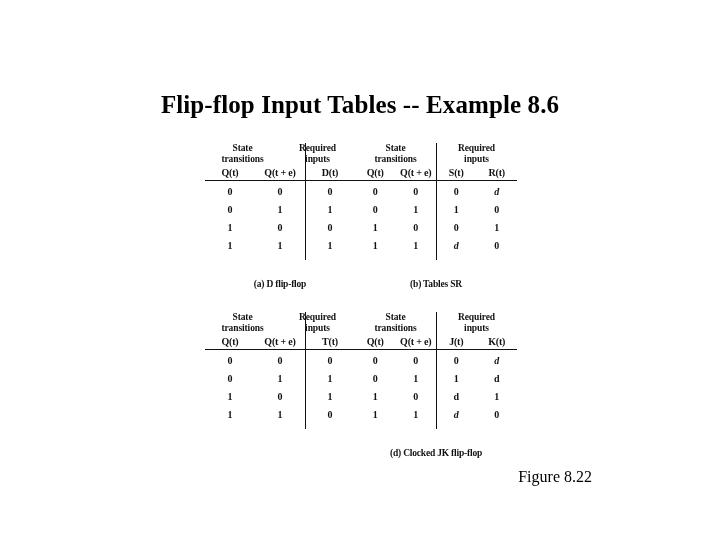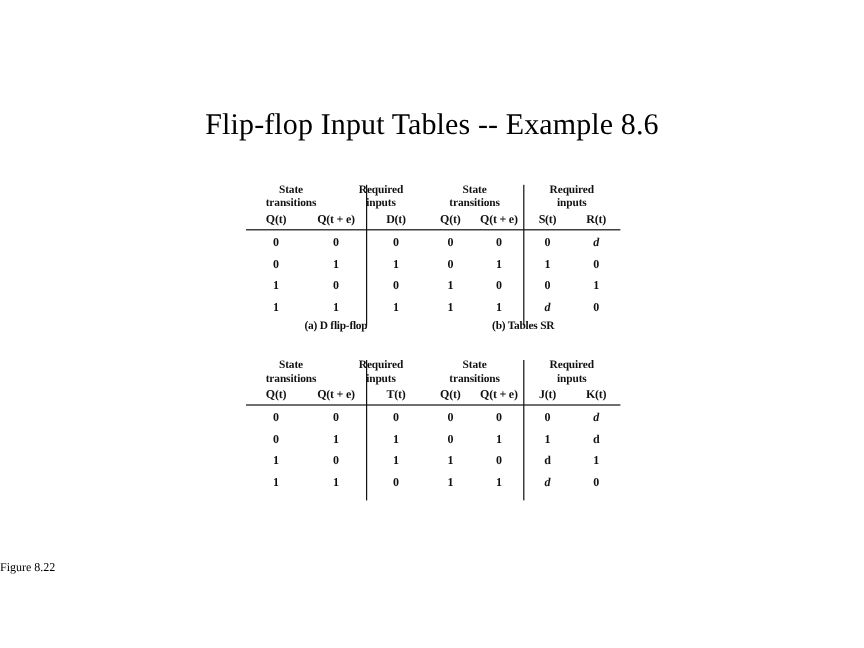--- a/index.html
+++ b/index.html
@@ -26,30 +26,30 @@
 
   
   .slide-title {
     position: absolute;
     top: 74px;
     left: 0;
     width: 720px;
     text-align: center;
     font-family: "Liberation Serif", "DejaVu Serif", serif;
     font-size: 25px;
-    font-weight: normal;
+    font-weight: bold;
     letter-spacing: 0.1px;
     color: #000000;
     white-space: nowrap;
   }
 
   
   .figure-block {
     position: absolute;
-    top: 154px;
+    top: 143px;
     left: 205px;
     width: 312px;
   }
 
   .table-grid {
     display: grid;
     grid-template-columns: 150px 162px;
     grid-template-rows: auto auto;
     row-gap: 22px;
   }
@@ -123,32 +123,32 @@
     width: 0;
     border-left: 1.6px solid #111111;
   }
 
   .tbl-caption {
     text-align: center;
     font-weight: bold;
     font-size: 9.5px;
     line-height: 12px;
     letter-spacing: -0.2px;
-    margin-top: 0;
+    margin-top: 23px;
     white-space: nowrap;
   }
 
   
   .figure-caption {
     position: absolute;
     top: 468px;
     left: 0;
     width: 592px;
-    text-align: left;
-    font-size: 10px;
+    text-align: right;
+    font-size: 16px;
     font-family: "Liberation Serif", "DejaVu Serif", serif;
     color: #000000;
   }
 </style>
 </head>
 <body>
 
 <div class="slide">
 
   <h1 class="slide-title">Flip-flop Input Tables -- Example 8.6</h1>
@@ -323,19 +323,20 @@
               <div>1</div>
             </div>
             <div class="datarow cols-4">
               <div>1</div>
               <div>1</div>
               <div><span class="dcare">d</span></div>
               <div>0</div>
             </div>
           </div>
           <div class="vdivider" style="left: 50%; height: 117px;"></div>
+          <div class="tbl-caption">(d) Clocked JK flip-flop</div>
         </div>
       </div>
   </div>
 
   <div class="figure-caption">Figure 8.22</div>
 
 </div>
 
 </body></html>

